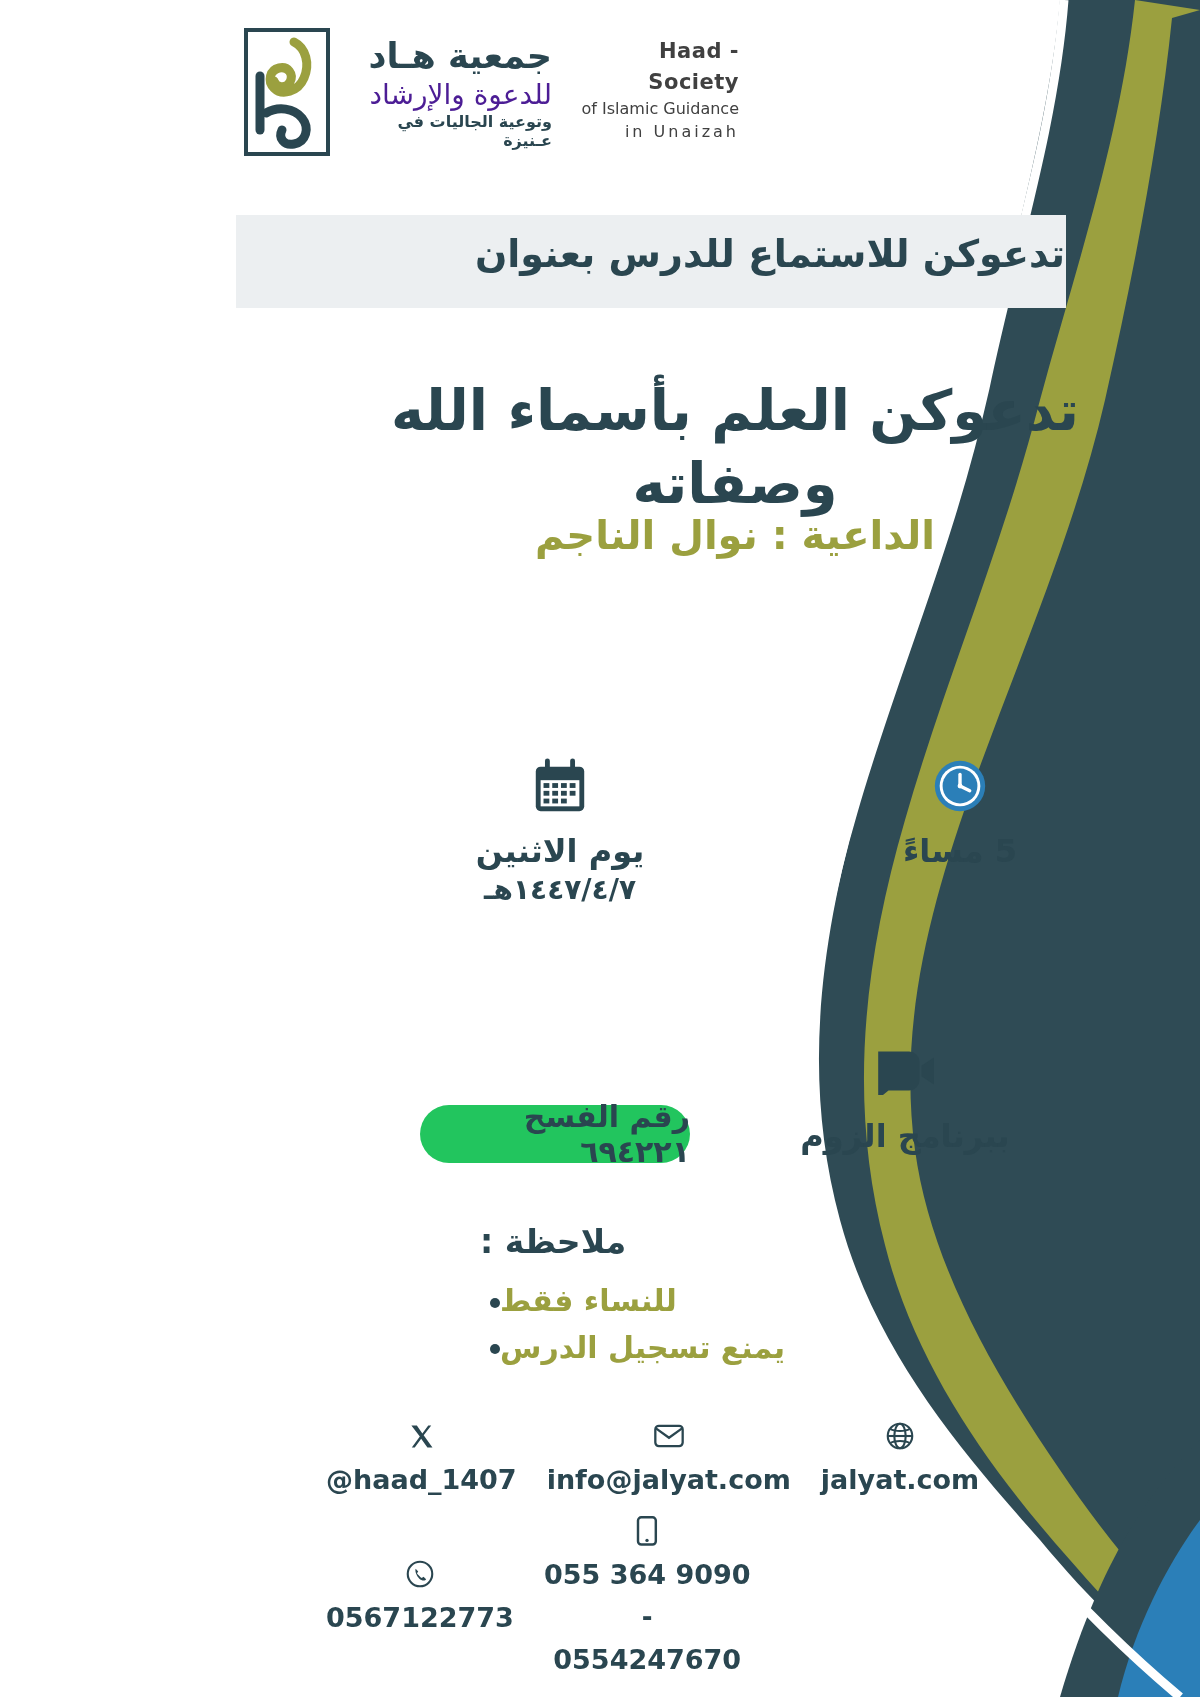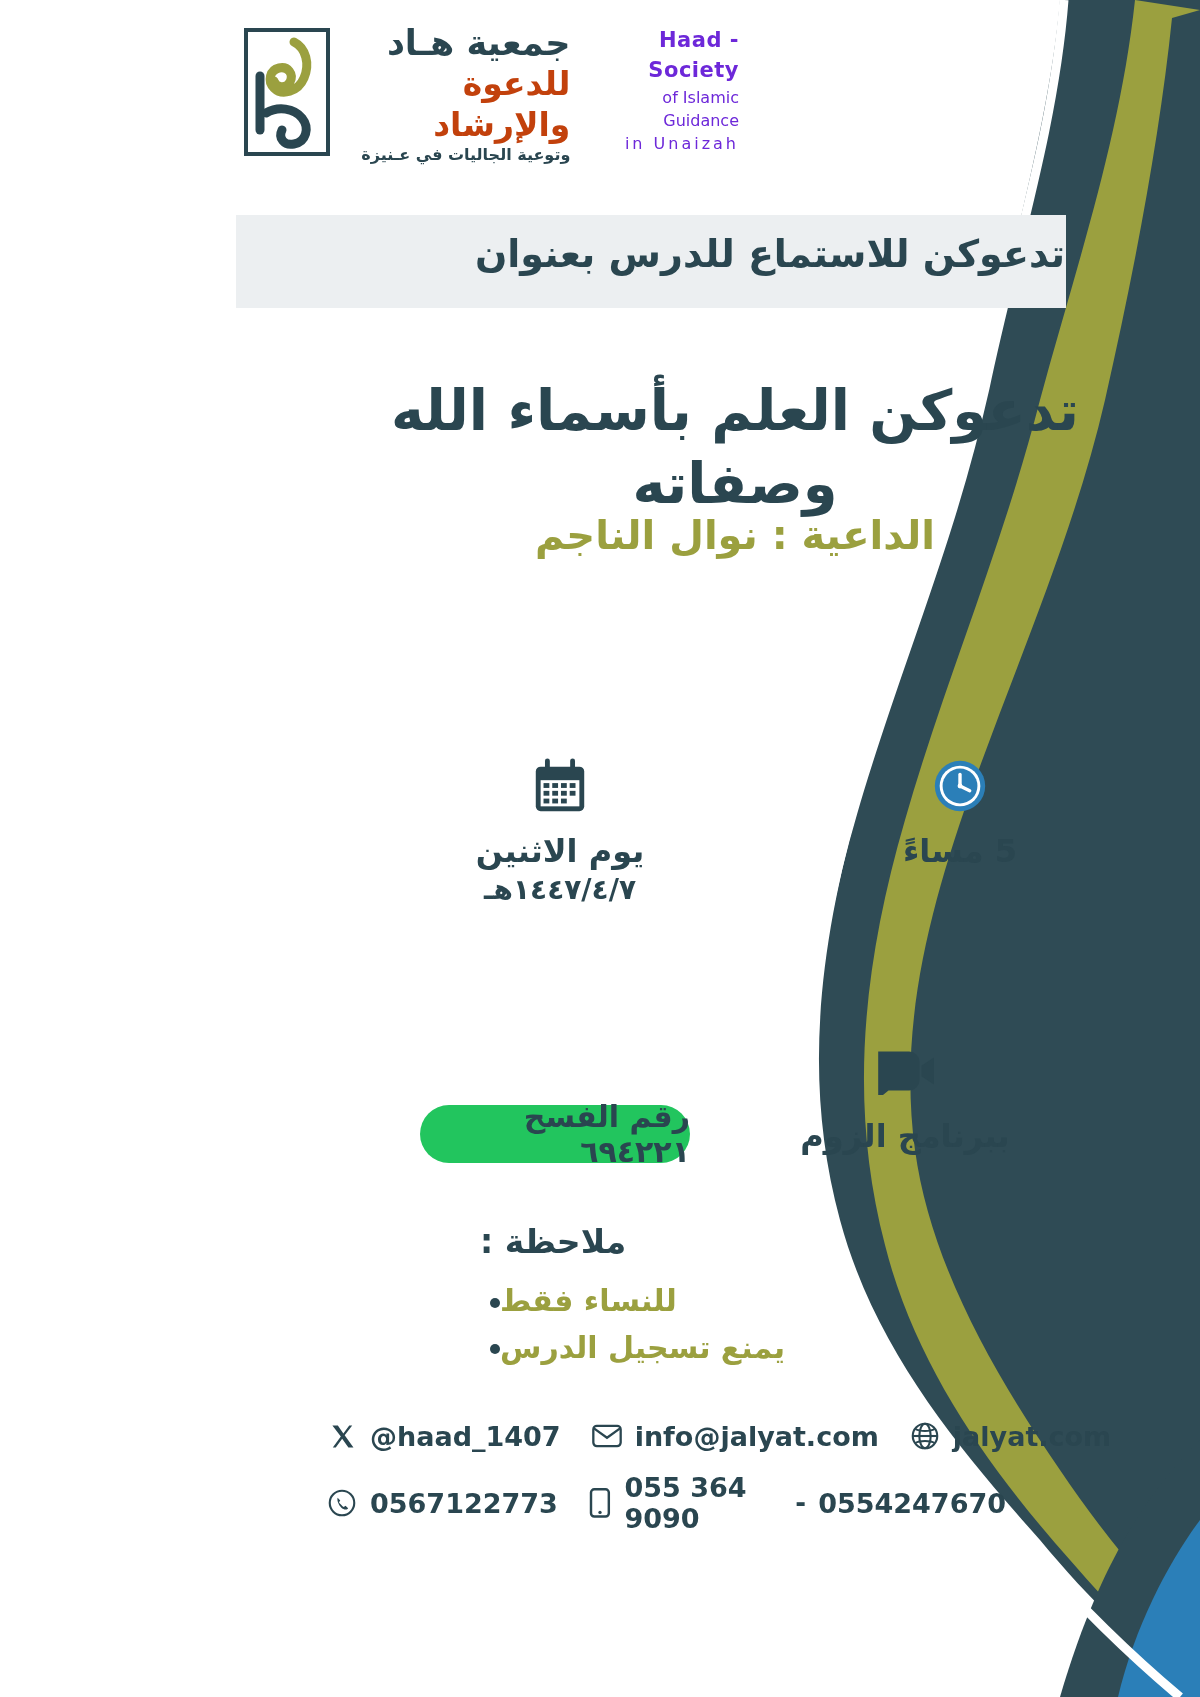--- a/index.html
+++ b/index.html
@@ -59,33 +59,33 @@
     line-height: 1.22;
     color: #2d4a52;
   }
   .logo-ar-1 {
     font-size: 35px;
     font-weight: bold;
     color: #2a4650;
     letter-spacing: 0px;
   }
   .logo-ar-2 {
-    font-size: 33px;
-    font-weight: bold;
-    color: #c2410c;
+    font-size: 28px;
+    font-weight: normal;
+    color: #4c1d95;
   }
   .logo-ar-3 {
     font-size: 16px;
     font-weight: bold;
     color: #2a4650;
   }
   .logo-en {
     direction: ltr;
     text-align: right;
-    color: #6d28d9;
+    color: #404040;
     line-height: 1.45;
     padding-bottom: 6px;
     margin-right: 6px;
   }
   .logo-en-1 {
     font-size: 21px;
     font-weight: bold;
     letter-spacing: 0.5px;
   }
   .logo-en-2 {
@@ -249,20 +249,21 @@
   }
   .contact-row {
     display: flex;
     flex-direction: row;
     align-items: center;
     gap: 30px;
     margin-bottom: 20px;
   }
   .contact-cell {
     display: flex;
+    flex-direction: column;
     align-items: center;
     gap: 12px;
     color: #2a4650;
     font-size: 27px;
     font-weight: bold;
   }
   .contact-cell .c-icon {
     width: 32px;
     height: 32px;
     display: flex;

